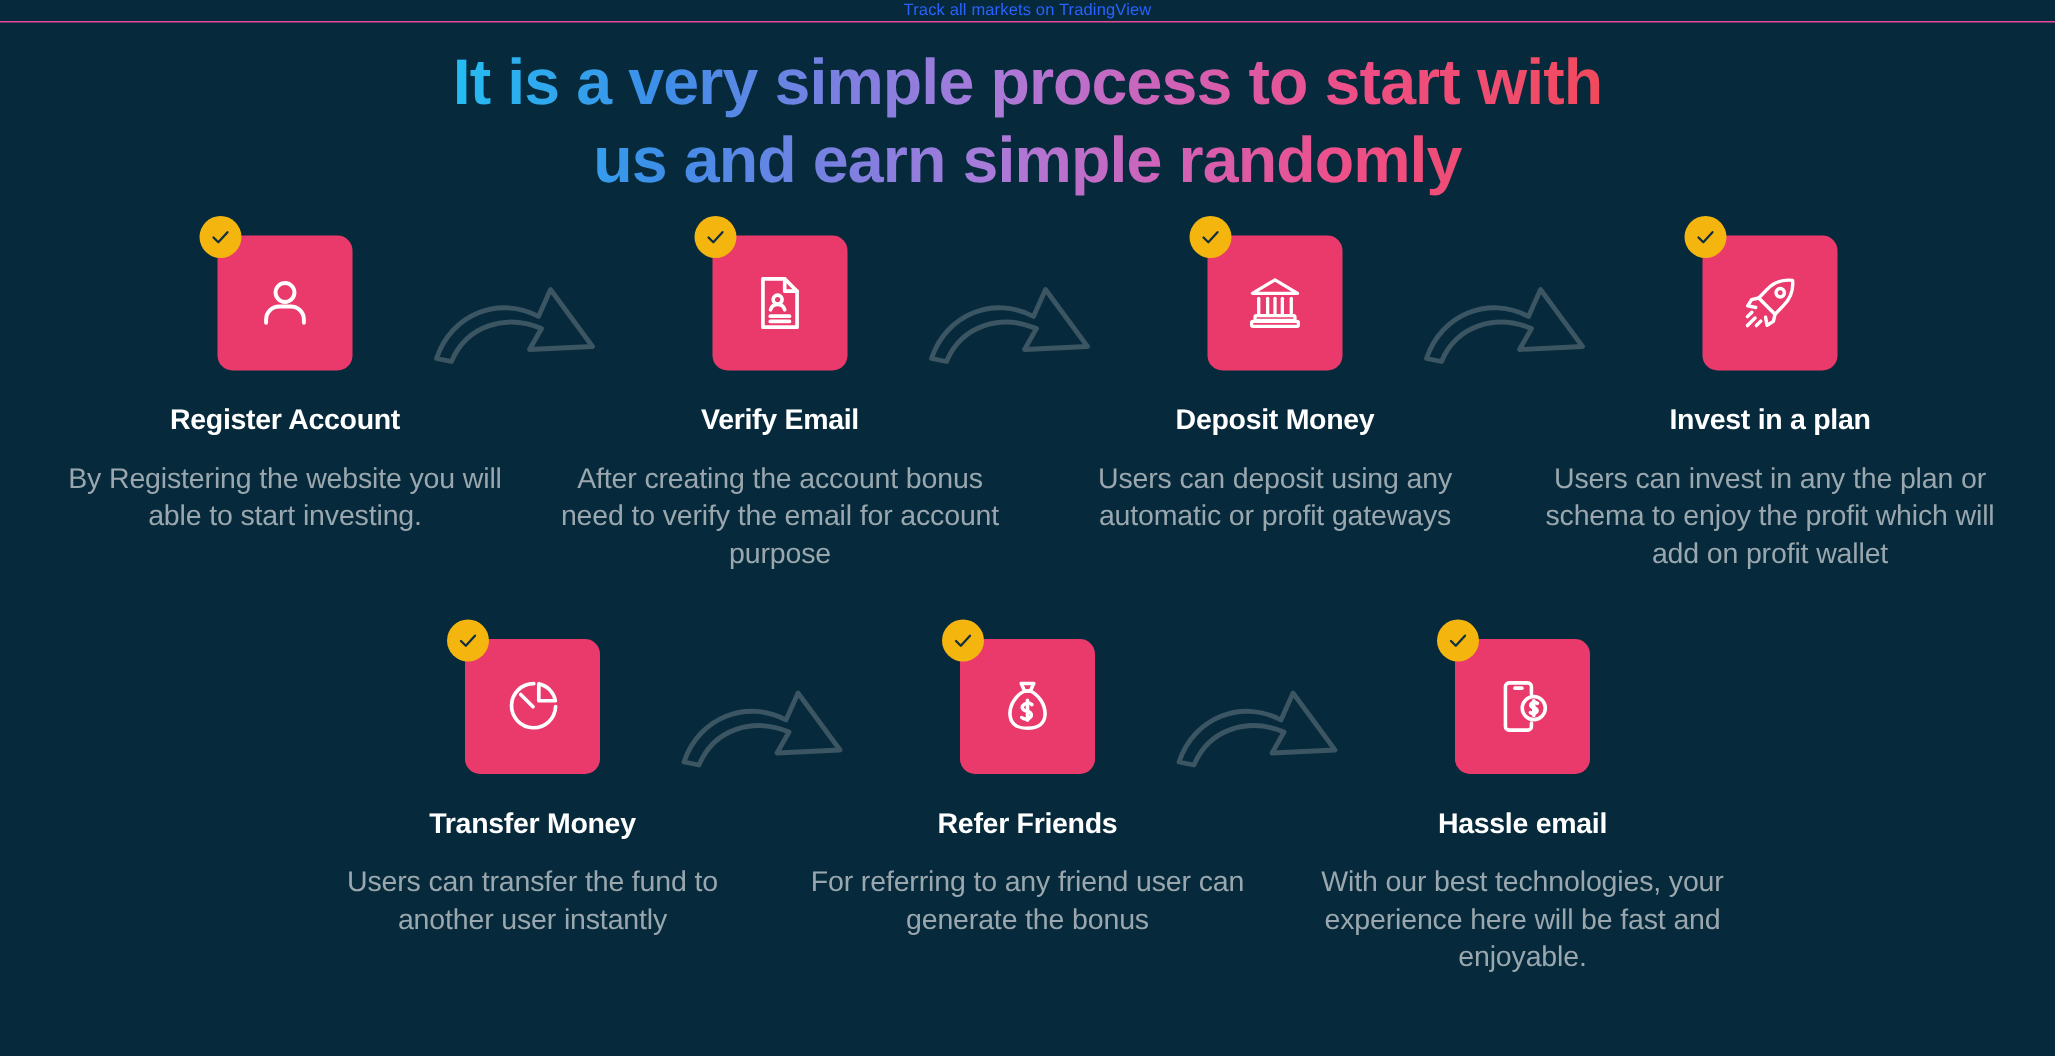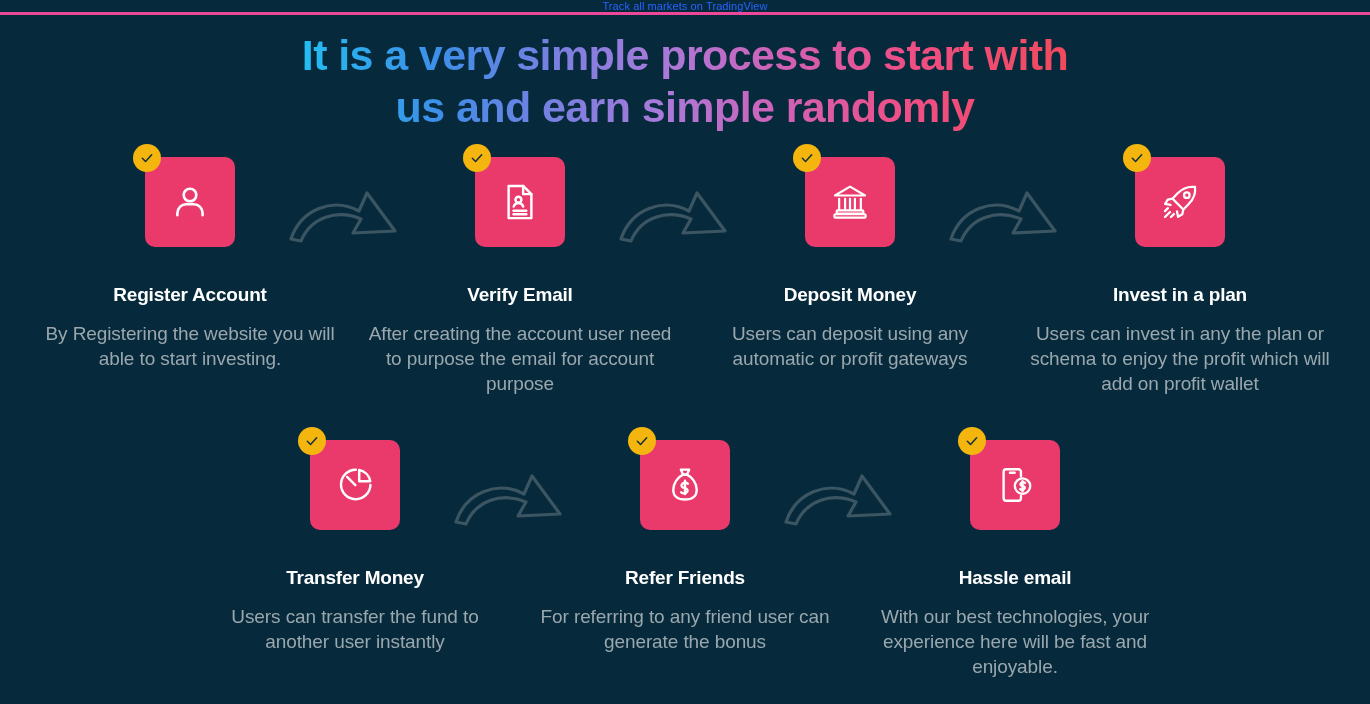--- a/index.html
+++ b/index.html
@@ -10,21 +10,21 @@
     background:#062a3b;
     font-family:"Liberation Sans", sans-serif;
     overflow:hidden;
   }
 
   
   .ticker-bar{
     width:1370px;
     height:15px;
     background:#062a3b;
-    border-bottom:3px solid #ec4899;
+    border-bottom:1px solid #ec4899;
     display:flex;
     align-items:center;
     justify-content:center;
   }
   .ticker-link{
     font-size:11px;
     color:#2962ff;
     letter-spacing:.1px;
     line-height:11px;
     text-decoration:none;
@@ -107,21 +107,21 @@
     border-radius:50%;
     background:#f4b50f;
     display:flex;
     align-items:center;
     justify-content:center;
     z-index:3;
   }
   .check-badge svg{ display:block; }
 
   .step-title{
-    margin-top:36px;
+    margin-top:22px;
     font-size:19px;
     font-weight:700;
     color:#ffffff;
     letter-spacing:-0.2px;
     line-height:24px;
     text-align:center;
   }
   .step-desc{
     margin-top:14px;
     width:312px;
@@ -195,21 +195,21 @@
             <path d="M5.5 2.8h8.3l4.7 4.7v13.7H5.5z"></path>
             <path d="M13.8 2.8v4.7h4.7"></path>
             <circle cx="11.1" cy="10.7" r="1.7"></circle>
             <path d="M8.4 14.6a2.8 2.8 0 0 1 5.4 0"></path>
             <line x1="8.3" y1="17" x2="15.6" y2="17"></line>
             <line x1="8.3" y1="19" x2="15.6" y2="19"></line>
           </svg>
         </div>
       </div>
       <div class="step-title">Verify Email</div>
-      <div class="step-desc">After creating the account user need to purpose the email for account purpose</div>
+      <div class="step-desc">After creating the account bonus need to verify the email for account purpose</div>
     </div>
 
     <div class="step">
       <div class="icon-zone">
         <div class="check-badge">
           <svg width="14" height="14" viewBox="0 0 24 24" fill="none" stroke="#123041" stroke-width="2.6" stroke-linecap="round" stroke-linejoin="round">
               <polyline points="4,12.5 9.5,18 20,6.5"></polyline>
             </svg>
         </div>
         <div class="icon-tile">

